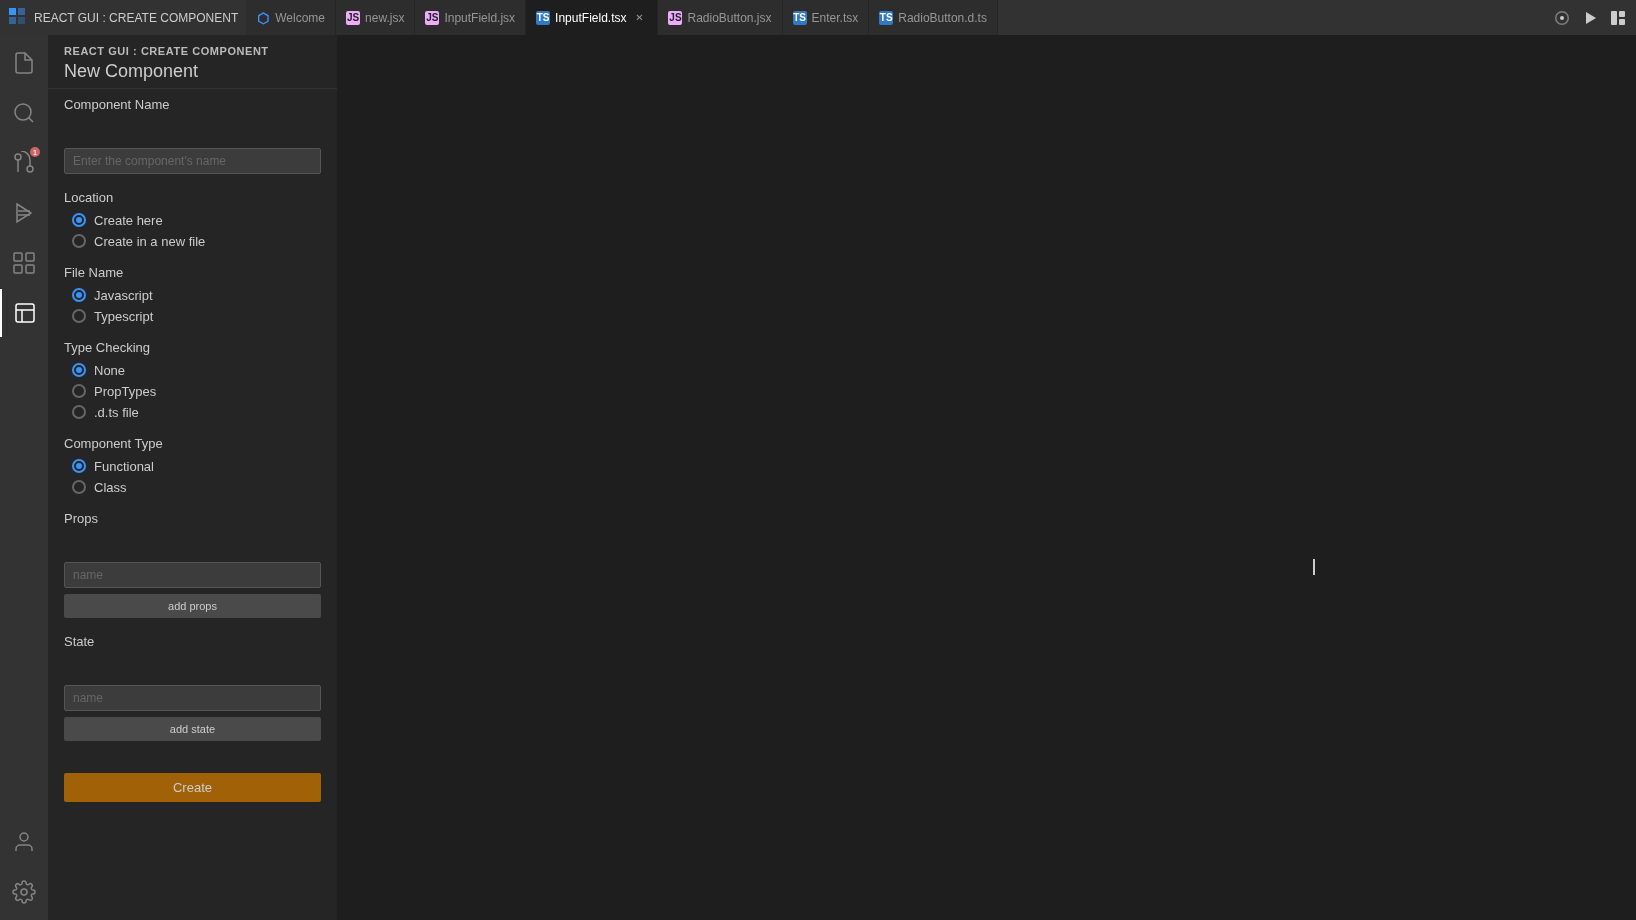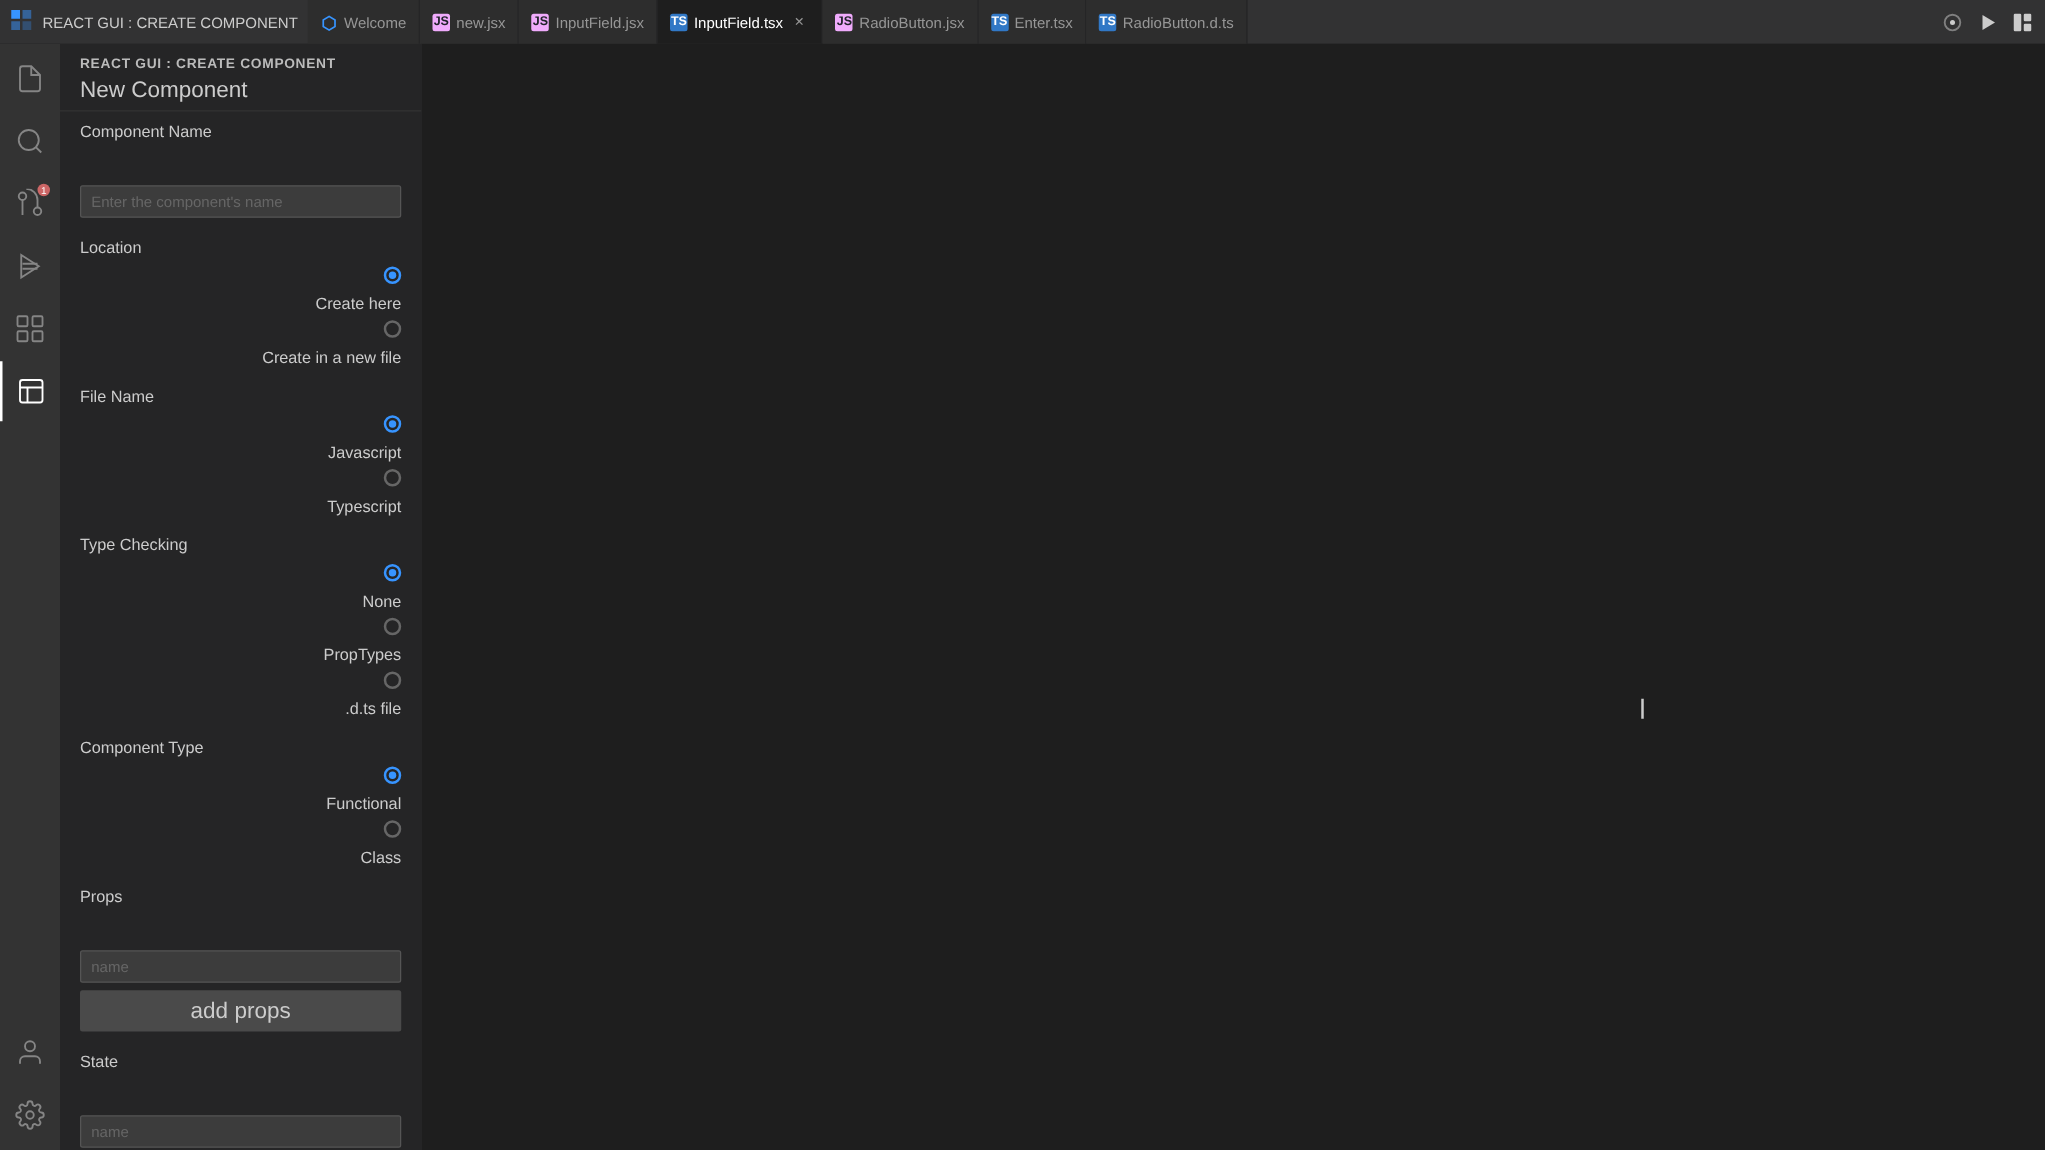--- a/index.html
+++ b/index.html
@@ -207,24 +207,23 @@
 
     .radio-group {
       display: flex;
       flex-direction: column;
       gap: 6px;
       padding-left: 8px;
     }
 
     .radio-item {
       display: flex;
-      align-items: flex-end;
+      align-items: flex-start;
       gap: 8px;
       cursor: pointer;
-      flex-direction: column;
     }
 
     .radio-input {
       appearance: none;
       -webkit-appearance: none;
       width: 14px;
       height: 14px;
       border: 2px solid #666;
       border-radius: 50%;
       background: transparent;
@@ -251,28 +250,28 @@
       color: #cccccc;
       font-size: 13px;
     }
 
     .btn-primary {
       width: 100%;
       background: #4a4a4a;
       border: none;
       color: #cccccc;
       padding: 6px 12px;
-      font-size: 18px;
+      font-size: 11px;
       cursor: pointer;
       border-radius: 2px;
     }
 
     .btn-create {
       width: 100%;
-      background: #6d28d9;
+      background: #a16207;
       border: none;
       color: #cccccc;
       padding: 7px 12px;
       font-size: 13px;
       cursor: pointer;
       border-radius: 2px;
       text-align: center;
     }
 
     

